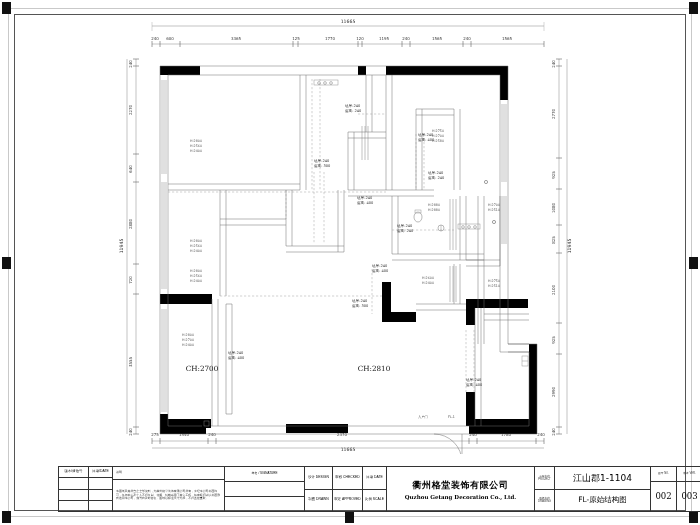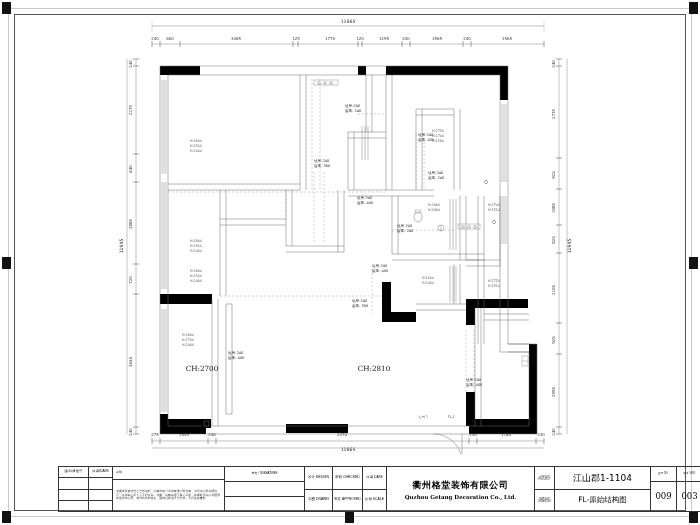--- a/index.html
+++ b/index.html
@@ -539,21 +539,21 @@
       <div class="tbrow">图纸名称 DRAWING</div>
     </div>
 
     <div class="tb proj">
       <div class="tbrow r1">江山郡1-1104</div>
       <div class="tbrow r2">FL-原始结构图</div>
     </div>
 
     <div class="tb num">
       <div class="tbrow hd">图号 NO.</div>
-      <div class="tbrow vv">009</div>
+      <div class="tbrow vv">002</div>
     </div>
 
     <div class="tb num">
       <div class="tbrow hd">版本 VER.</div>
       <div class="tbrow vv">003</div>
     </div>
 
     <div class="tb tail">
       <div class="tbrow hd">备注 REMARK</div>
       <div class="tbrow"></div>

